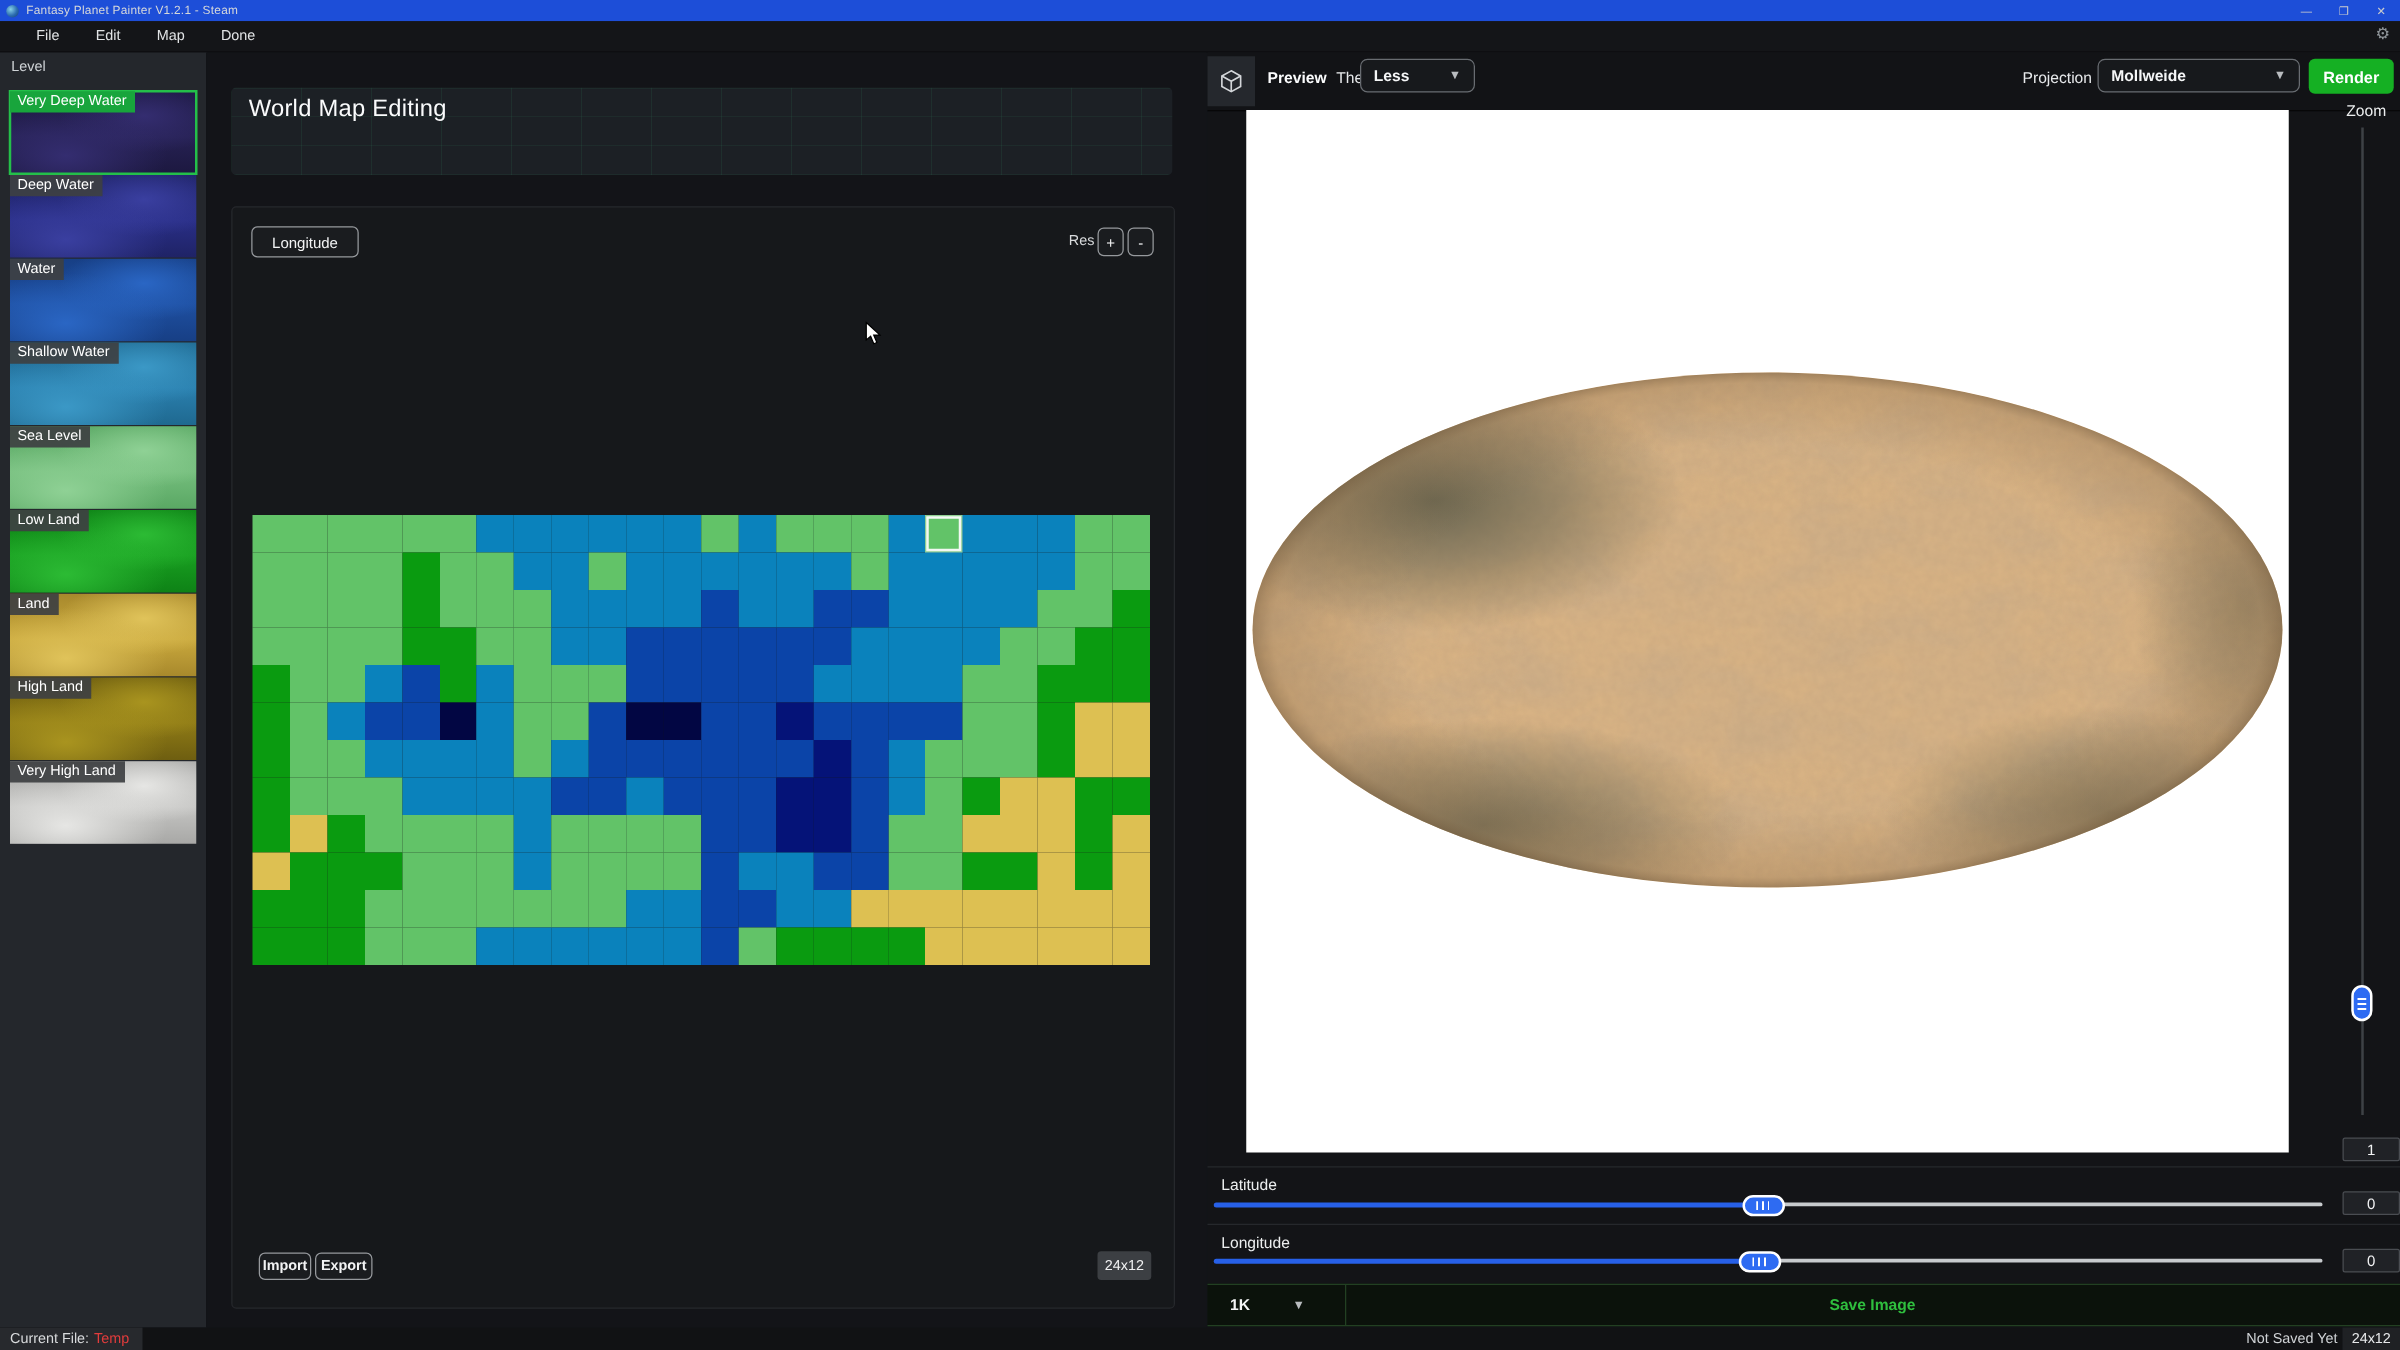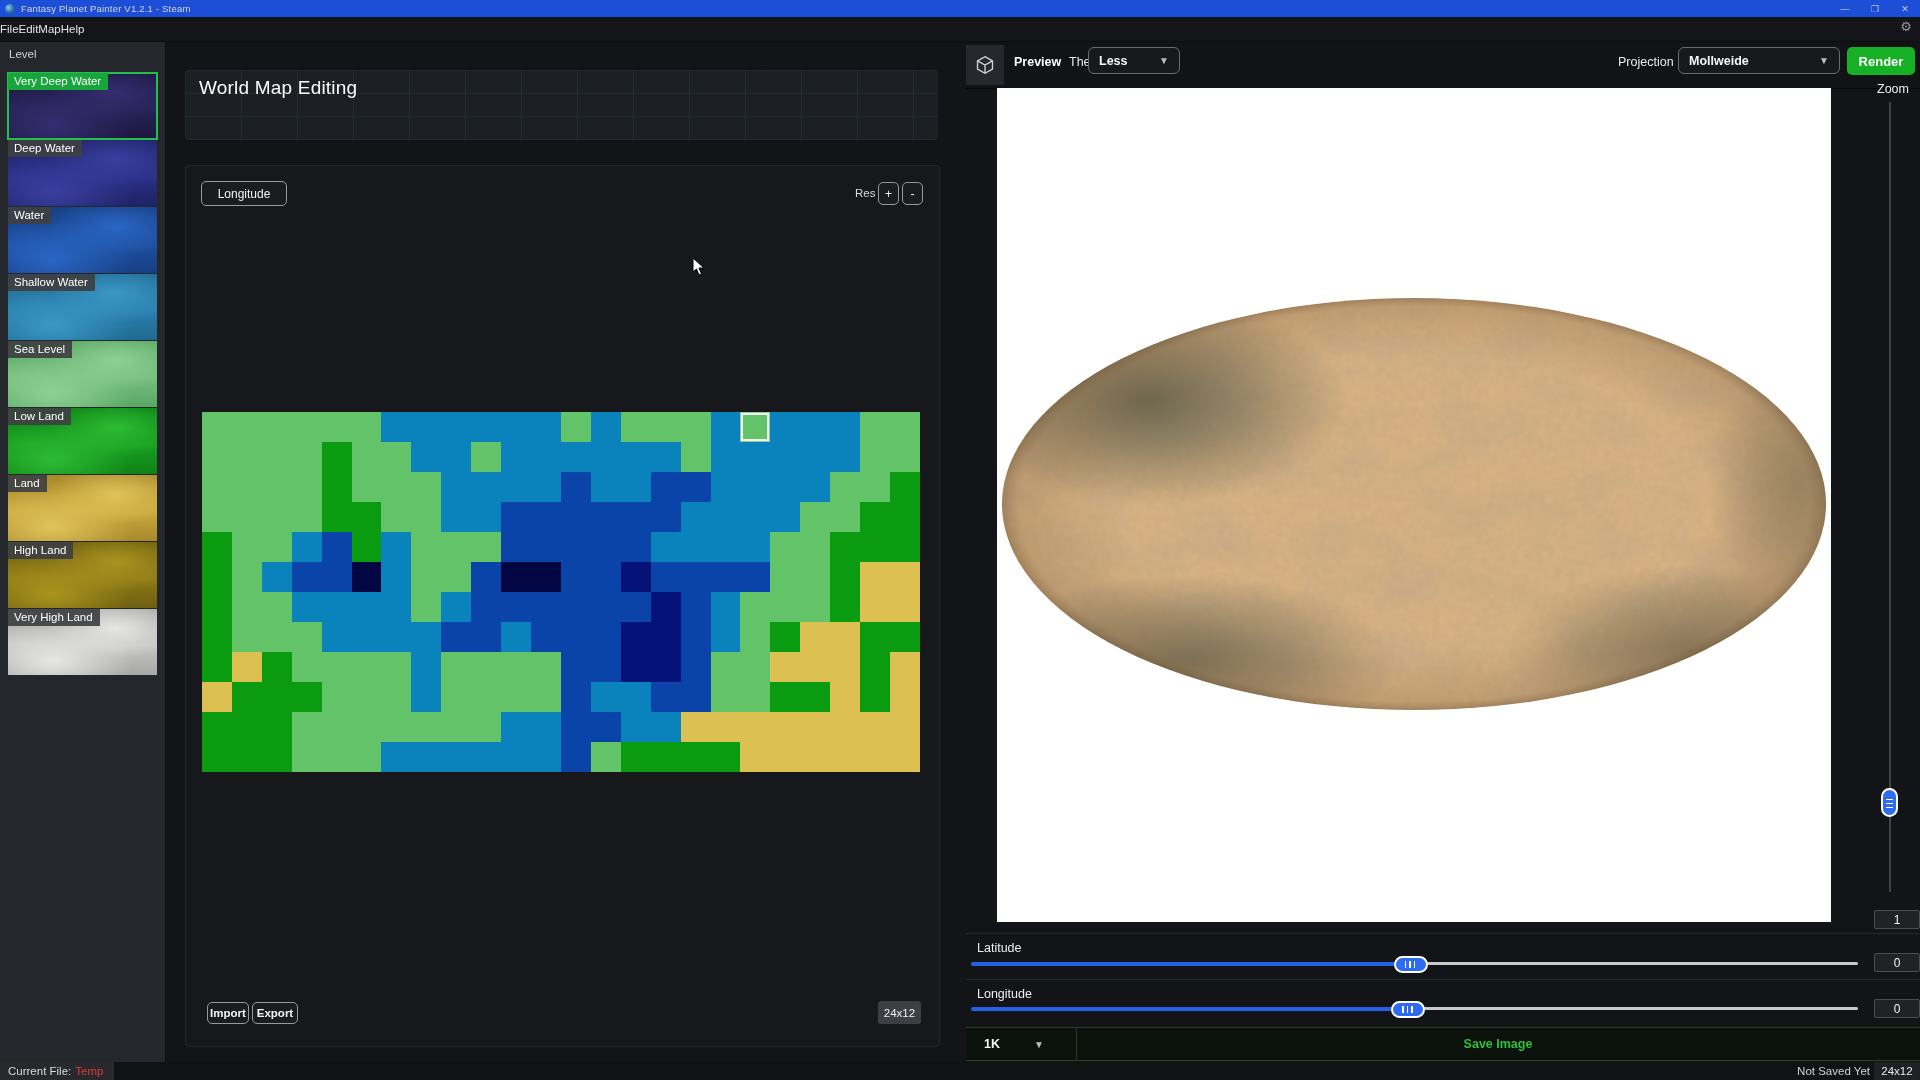--- a/index.html
+++ b/index.html
@@ -13,21 +13,21 @@
   .appicon{width:10px;height:10px;border-radius:50%;margin:0 6px 0 5px;
            background:radial-gradient(circle at 35% 35%,#86d0e8,#2b6cb0 55%,#14406e);}
   .apptitle{font-size:9.5px;color:#d6d8da;letter-spacing:.2px;}
   .wincontrols{position:absolute;right:0;top:0;height:17px;display:flex;}
   .winbtn{width:30px;height:17px;display:flex;align-items:center;justify-content:center;
           font-size:9px;color:#c9cbcd;}
 
   
   .menubar{left:0;top:17px;width:1920px;height:24px;background:#141518;display:flex;align-items:center;
            border-bottom:1px solid #0c0d0f;}
-  .menuitem{font-size:11.5px;color:#e2e4e6;padding:0 0;}
+  .menuitem{font-size:11.5px;color:#e2e4e6;padding:0 0;margin-left:29px;}
   .menugear{position:absolute;right:8px;top:2px;font-size:13px;color:#8f959a;}
 
   
   .sidebar{left:0;top:42px;width:165px;height:1020px;background:#24272c;border-right:1px solid #0d0e10;}
   .levelhdr{position:absolute;left:9px;top:6px;font-size:11.5px;color:#cfd3d6;}
   .levellist{position:absolute;left:8px;top:31px;width:149px;display:flex;flex-direction:column;gap:1px;}
   .swatch{position:relative;width:149px;height:66px;box-sizing:border-box;}
   .swatch.sel{outline:2px solid #24bf4a;outline-offset:-1px;}
   .swlabel{position:absolute;left:0;top:0;font-size:11.5px;color:#fff;
            background:rgba(62,64,66,.92);padding:2px 7px 3px 6px;white-space:nowrap;}
@@ -132,21 +132,21 @@
       <div class="winbtn">—</div>
       <div class="winbtn">❐</div>
       <div class="winbtn">✕</div>
     </div>
   </div>
 
   <div class="abs menubar">
     <div class="menuitem">File</div>
     <div class="menuitem">Edit</div>
     <div class="menuitem">Map</div>
-    <div class="menuitem">Help</div>
+    <div class="menuitem">Done</div>
     <div class="menugear">⚙</div>
   </div>
 
   <div class="abs sidebar">
     <div class="levelhdr">Level</div>
     <div class="levellist">
         <div class="swatch sel" style="background: radial-gradient(at 30% 78%, rgb(52, 45, 112) 0%, rgba(0, 0, 0, 0) 55%), radial-gradient(at 72% 30%, rgb(52, 45, 112) 0%, rgba(0, 0, 0, 0) 45%), linear-gradient(rgb(28, 24, 64) 0%, rgb(38, 33, 83) 55%, rgb(28, 24, 64) 100%);">
           <span class="swlabel">Very Deep Water</span>
         </div>
         <div class="swatch" style="background: radial-gradient(at 30% 78%, rgb(58, 63, 160) 0%, rgba(0, 0, 0, 0) 55%), radial-gradient(at 72% 30%, rgb(58, 63, 160) 0%, rgba(0, 0, 0, 0) 45%), linear-gradient(rgb(31, 35, 102) 0%, rgb(41, 46, 134) 55%, rgb(31, 35, 102) 100%);">

